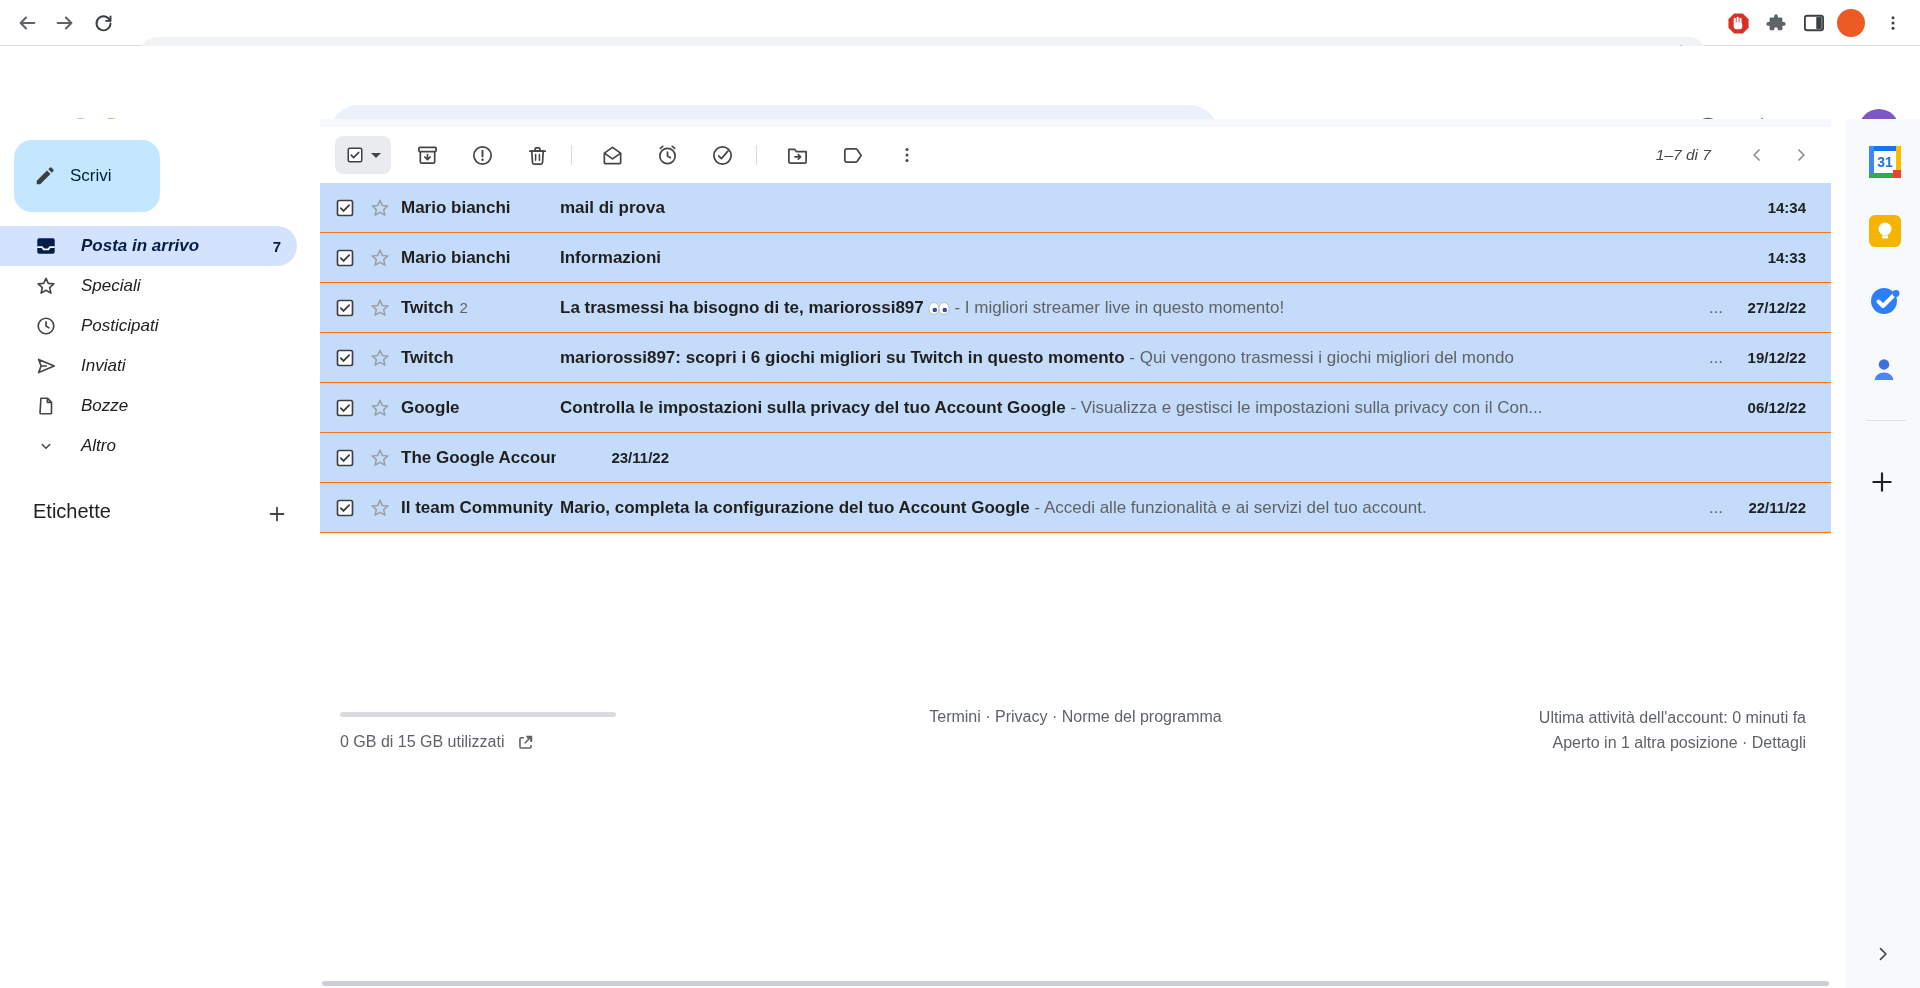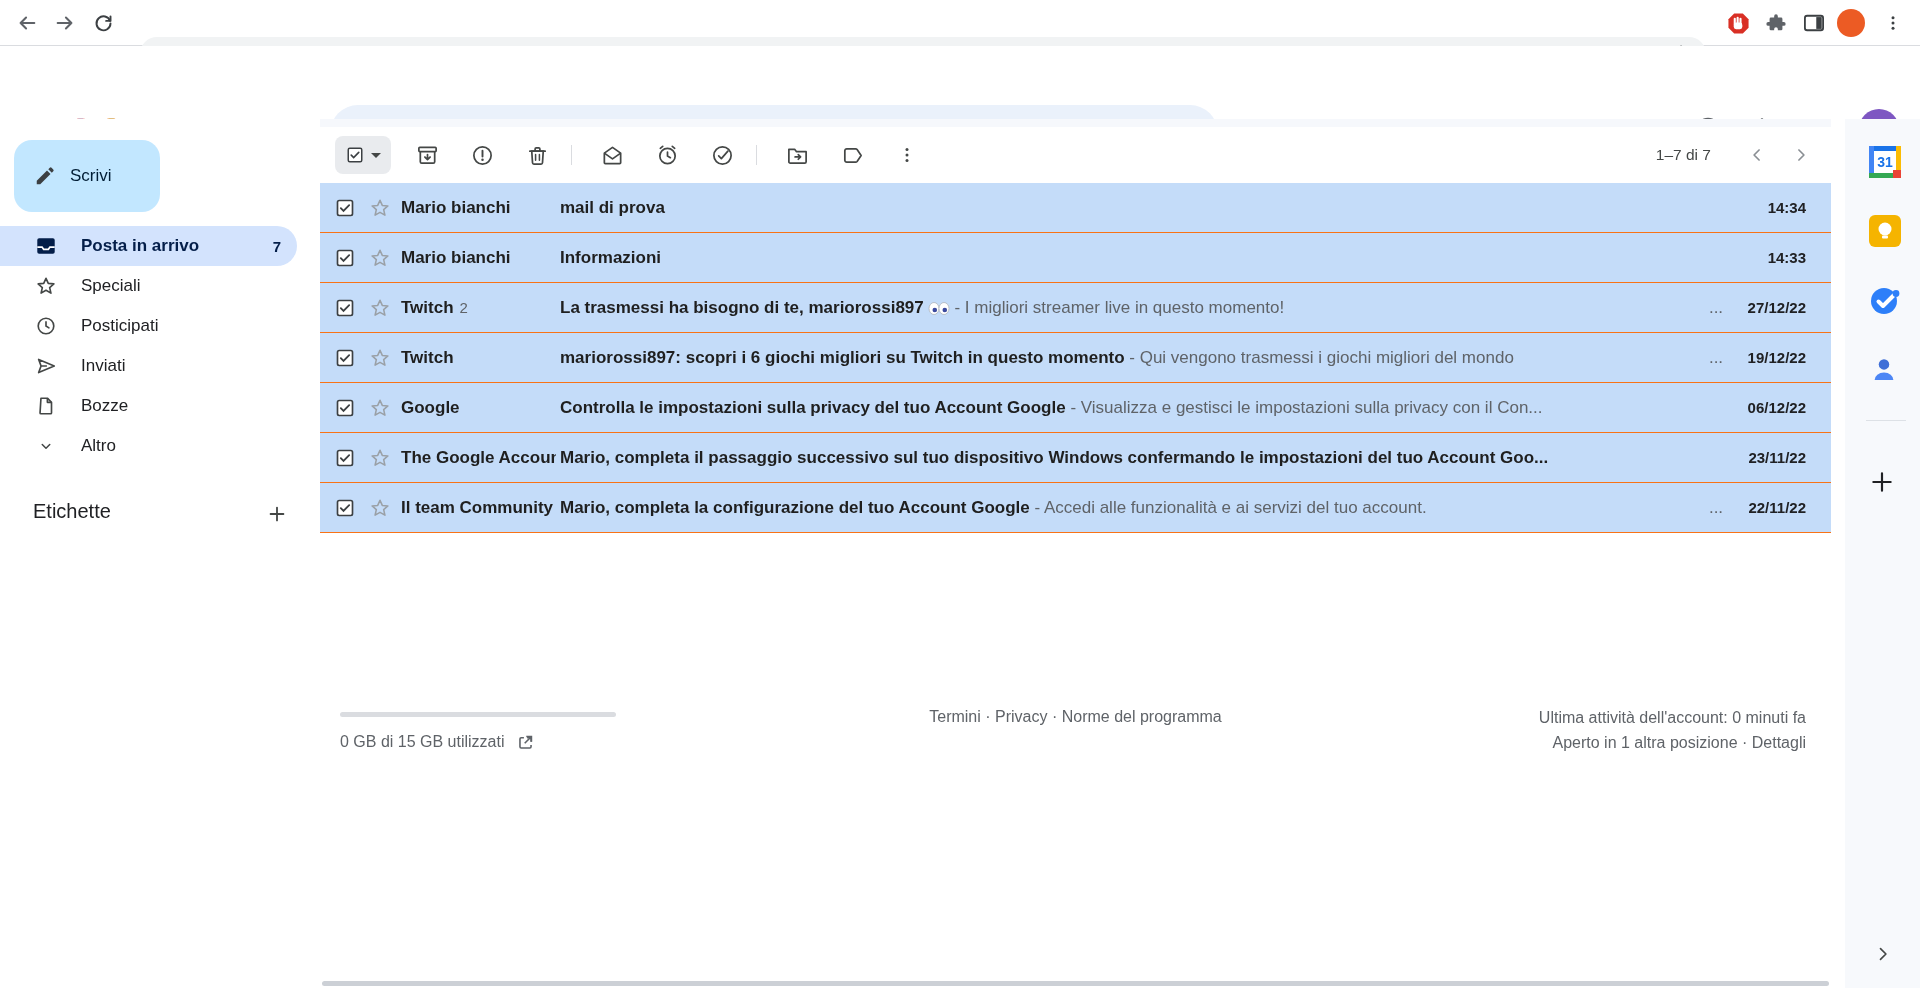--- a/index.html
+++ b/index.html
@@ -41,39 +41,39 @@
 
   
   .sidebar { position:absolute; left:0; top:0; width:318px; bottom:0; background:#fff; }
   .compose { position:absolute; left:14px; top:21px; width:146px; height:72px; border-radius:18px;
     background:#c2e7ff; display:flex; align-items:center; padding-left:20px; }
   .compose-label { margin-left:14px; font-size:17px; font-weight:500; color:#001d35; }
   .nav { position:absolute; left:0; top:107px; width:297px; }
   .nav-item { height:40px; display:flex; align-items:center; border-radius:0 20px 20px 0;
     font-size:17px; color:#202124; }
   .nav-item .nico { width:24px; margin-left:34px; display:flex; justify-content:center; }
-  .nav-item .nlabel { margin-left:23px; }
+  .nav-item .nlabel { margin-left:23px;font-style:italic; }
   .nav-item .ncount { margin-left:auto; margin-right:16px; font-size:15px; font-weight:bold; color:#041e49; }
   .nav-item.selected { background:#d3e3fd; }
   .nav-item.selected .nlabel { font-weight:bold; color:#041e49; }
   .labels-hd { position:absolute; left:33px; top:381px; font-size:20px; color:#202124; }
   .labels-add { position:absolute; left:259px; top:377px; width:36px; height:36px; border-radius:50%;
     display:flex; align-items:center; justify-content:center; }
 
   
   .list-card { position:absolute; left:320px; top:8px; width:1511px; height:855px;
     background:#fff; border-radius:16px; }
   .toolbar { height:56px; display:flex; align-items:center; padding-left:15px; }
   .selbtn { width:56px; height:38px; border-radius:8px; background:#e9ebee;
     display:flex; align-items:center; justify-content:center; }
   .caret { width:0; height:0; border-left:5px solid transparent; border-right:5px solid transparent;
     border-top:5px solid #444746; margin-left:7px; }
   .tbtn { width:48px; height:48px; border-radius:50%; display:flex; align-items:center; justify-content:center; }
   .tb-div { width:1px; height:20px; background:#dadce0; }
-  .tb-range { font-size:15.5px; color:#444746; margin-right:24px; }
+  .tb-range { font-size:15.5px; color:#444746; margin-right:24px;font-style:italic; }
   .pgbtn { width:44px; height:44px; border-radius:50%; display:flex; align-items:center; justify-content:center; }
 
   
   .row { height:50px; display:flex; align-items:center; padding-left:15px;
     background:#c4dcf9; border-bottom:1px solid #f97316; font-size:17px; }
   .row .cb { width:20px; height:20px; margin-right:14px; }
   .row .starbtn { width:22px; height:22px; margin-right:10px; }
   .sender { width:155px; font-weight:bold; color:#1f1f1f; white-space:nowrap; overflow:hidden; display:flex; align-items:baseline; }
   .tcount { font-weight:normal; font-size:15px; color:#5f6368; margin-left:6px; }
   .subjcell { flex:1; margin-left:4px; white-space:nowrap; overflow:hidden; color:#5f6368; }
@@ -510,21 +510,20 @@
 
       <div class="row">
         <svg class="cb" viewBox="0 0 24 24">
             <rect x="3" y="3" width="18" height="18" rx="2" fill="#fff" stroke="#3c4043" stroke-width="2"></rect>
             <path d="M7 12.2l3.2 3.2L17 8.6" fill="none" stroke="#3c4043" stroke-width="2.2" stroke-linecap="round"></path>
           </svg>
         <svg class="starbtn" viewBox="0 0 24 24">
             <path d="M12 3.6l2.5 5.6 6.1.55-4.6 4.05 1.35 6L12 16.7l-5.35 3.1 1.35-6-4.6-4.05 6.1-.55z" fill="none" stroke="#9aa0a6" stroke-width="1.7" stroke-linejoin="round"></path>
           </svg>
         <span class="sender">The Google Account .</span>
-        <span class="subjcell"><span class="subj">Mario, completa il passaggio successivo sul tuo dispositivo Windows confermando le impostazioni del tuo Account Goo...</span></span>
         <span class="more"></span>
         <span class="rdate">23/11/22</span>
       </div>
 
       <div class="row">
         <svg class="cb" viewBox="0 0 24 24">
             <rect x="3" y="3" width="18" height="18" rx="2" fill="#fff" stroke="#3c4043" stroke-width="2"></rect>
             <path d="M7 12.2l3.2 3.2L17 8.6" fill="none" stroke="#3c4043" stroke-width="2.2" stroke-linecap="round"></path>
           </svg>
         <svg class="starbtn" viewBox="0 0 24 24">

